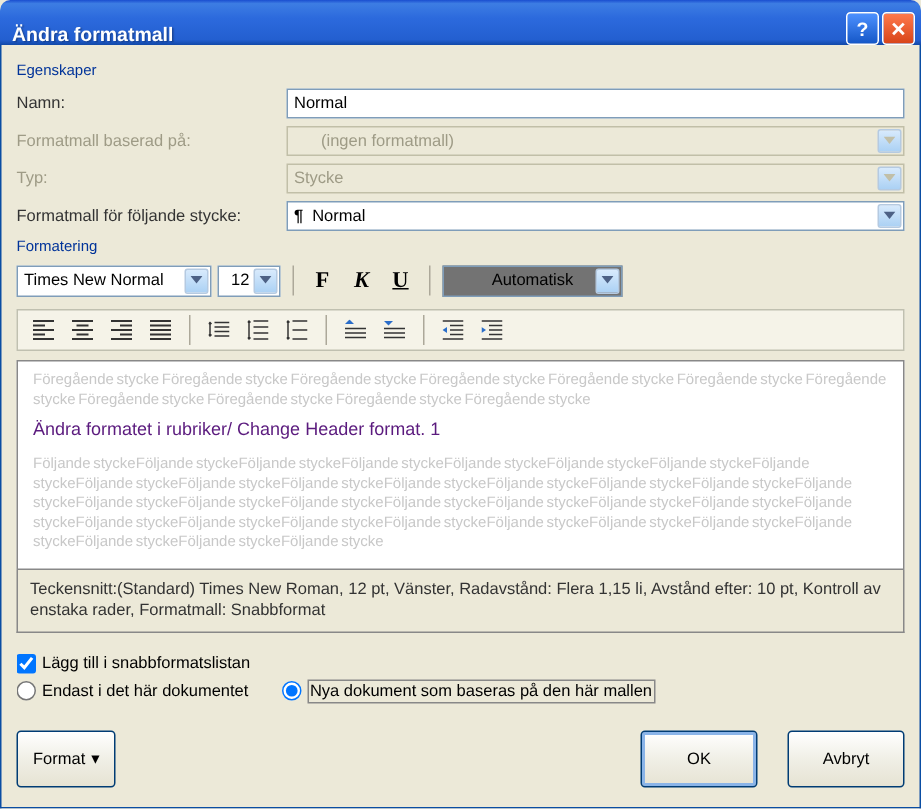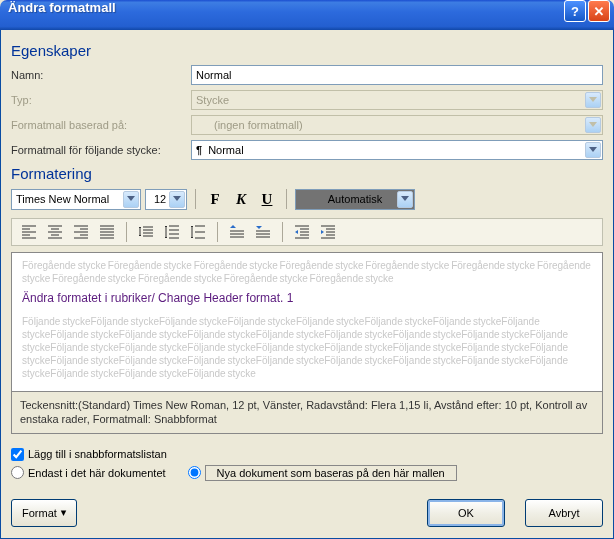--- a/index.html
+++ b/index.html
@@ -1,23 +1,23 @@
 <!DOCTYPE html>
 <html><head>
 <meta charset="utf-8">
 <style>
 *{box-sizing:border-box;margin:0;padding:0;font-family:Tahoma,Arial,sans-serif;font-size:11px}
 body{background:#ece9d8;width:614px;height:539px;overflow:hidden}
-.titlebar{height:30px;background:linear-gradient(to bottom,#1a4ed0 0%,#3d7de3 8%,#2c6add 40%,#235fd0 88%,#1148a8 100%);display:flex;align-items:flex-start;padding:0 4px;color:#fff;border-radius:7px 7px 0 0}
+.titlebar{height:30px;background:linear-gradient(to bottom,#1a4ed0 0%,#3d7de3 8%,#2c6add 40%,#235fd0 88%,#1148a8 100%);display:flex;align-items:flex-end;padding:0 4px;color:#fff;border-radius:7px 7px 0 0}
 .titlebar .title{flex:1;font-size:13px;font-weight:bold;padding-left:4px;text-shadow:1px 1px 1px rgba(0,0,0,0.3)}
 .tbtn{width:22px;height:22px;margin-left:2px;border:1px solid #fff;border-radius:3px;display:flex;align-items:center;justify-content:center;font-weight:bold;color:#fff;font-size:13px}
 .tbtn.help{background:linear-gradient(to bottom,#4d91ff,#1557c7)}
 .tbtn.close{background:linear-gradient(to bottom,#ff7a4d,#d84419)}
 .body{padding:8px 10px 10px 10px;background:#ece9d8;height:509px;border:1px solid #0a4da3;border-top:none;position:relative}
-.section-label{color:#003399;font-size:15px;margin:4px 0 6px 0}
+.section-label{color:#003399;font-size:10px;margin:4px 0 6px 0}
 .row{display:flex;align-items:center;margin-bottom:5px}
 .row label{width:180px;color:#333}
 .row label.disabled{color:#9e9b86}
 .textinput{flex:1;height:20px;border:1px solid #7f9db9;background:#fff;padding:0 4px;font-size:11px}
 .combo{flex:1;height:20px;border:1px solid #c1bfa8;background:#ece9d8;padding:0 4px;display:flex;align-items:center;position:relative;color:#9e9b86}
 .combo.enabled{border:1px solid #7f9db9;background:#fff;color:#000}
 .combo .arrow{position:absolute;right:1px;top:1px;width:16px;height:16px;background:linear-gradient(to bottom,#d8eafc,#abd1f4);border:1px solid #b5cae1;border-radius:2px;display:flex;align-items:center;justify-content:center}
 .combo .arrow svg{width:8px;height:6px}
 .combo .pilcrow{color:#000;font-weight:bold;margin-right:6px}
 .fmtbar{display:flex;align-items:center;gap:4px;margin-bottom:8px}
@@ -33,23 +33,23 @@
 .alignbar{height:28px;border:1px solid #c0c0b0;background:#f5f3e8;display:flex;align-items:center;padding:0 6px;gap:4px;margin-bottom:6px}
 .albtn{width:22px;height:22px;display:flex;align-items:center;justify-content:center}
 .albtn svg{width:14px;height:14px}
 .preview{height:140px;border:1px solid #888;background:#fff;padding:6px 10px;overflow:hidden;font-family:"Times New Roman",serif}
 .preview .ghost{color:#c8c8c8;font-size:10px;line-height:1.3;word-spacing:-1px}
 .preview .sample{color:#5b1b7e;font-size:12px;margin:6px 0 10px 0}
 .desc{border:1px solid #888;border-top:none;background:#ece9d8;padding:6px 8px;font-size:11px;color:#333;line-height:1.3;margin-bottom:14px}
 .checks{margin-top:6px}
 .checkrow{display:flex;align-items:center;gap:4px;margin-bottom:4px}
 .radios{display:flex;align-items:center;gap:22px}
-.hl{border:1px solid #888;padding:1px 11px}
+.hl{border:1px solid #888;padding:1px 1px}
 .bottombar{display:flex;justify-content:space-between;align-items:center;margin-top:14px}
-.btn{height:28px;padding:0 16px;border:1px solid #003c74;background:linear-gradient(to bottom,#fff,#f0efe6 50%,#e6e3d3);border-radius:3px;display:flex;align-items:center;justify-content:center;font-size:11px}
+.btn{height:38px;padding:0 16px;border:1px solid #003c74;background:linear-gradient(to bottom,#fff,#f0efe6 50%,#e6e3d3);border-radius:3px;display:flex;align-items:center;justify-content:center;font-size:11px}
 .btn.format{padding:0 10px}
 .btn.ok{min-width:78px;box-shadow:0 0 0 2px #8ab4e8 inset}
 .btn.cancel{min-width:78px}
 .rbtns{display:flex;gap:20px}
 input[type=checkbox],input[type=radio]{margin:0;width:13px;height:13px}
 </style>
 </head>
 <body>
 
 <div class="titlebar">
@@ -59,42 +59,42 @@
 </div>
 
 <div class="body">
   <div class="section-label">Egenskaper</div>
 
   <div class="row">
     <label>Namn:</label>
     <input class="textinput" value="Normal" style="">
   </div>
   <div class="row">
+    <label class="disabled">Formatmall baserad på:</label>
+    <div class="combo" style="padding-left:22px">
+      <span>(ingen formatmall)</span>
+      <div class="arrow">
+          <svg viewBox="0 0 8 6">
+            <path d="M0 0 L8 0 L4 5 Z" fill="#c1bfa8"></path>
+          </svg>
+        </div>
+    </div>
+  </div>
+  <div class="row">
     <label class="disabled">Typ:</label>
     <div class="combo">
       <span>Stycke</span>
       <div class="arrow">
           <svg viewBox="0 0 8 6">
             <path d="M0 0 L8 0 L4 5 Z" fill="#c1bfa8"></path>
           </svg>
         </div>
     </div>
   </div>
   <div class="row">
-    <label class="disabled">Formatmall baserad på:</label>
-    <div class="combo" style="padding-left:22px">
-      <span>(ingen formatmall)</span>
-      <div class="arrow">
-          <svg viewBox="0 0 8 6">
-            <path d="M0 0 L8 0 L4 5 Z" fill="#c1bfa8"></path>
-          </svg>
-        </div>
-    </div>
-  </div>
-  <div class="row">
     <label>Formatmall för följande stycke:</label>
     <div class="combo enabled">
       <span class="pilcrow">¶</span>
       <span>Normal</span>
       <div class="arrow">
           <svg viewBox="0 0 8 6">
             <path d="M0 0 L8 0 L4 5 Z" fill="#4d6185"></path>
           </svg>
         </div>
     </div>

